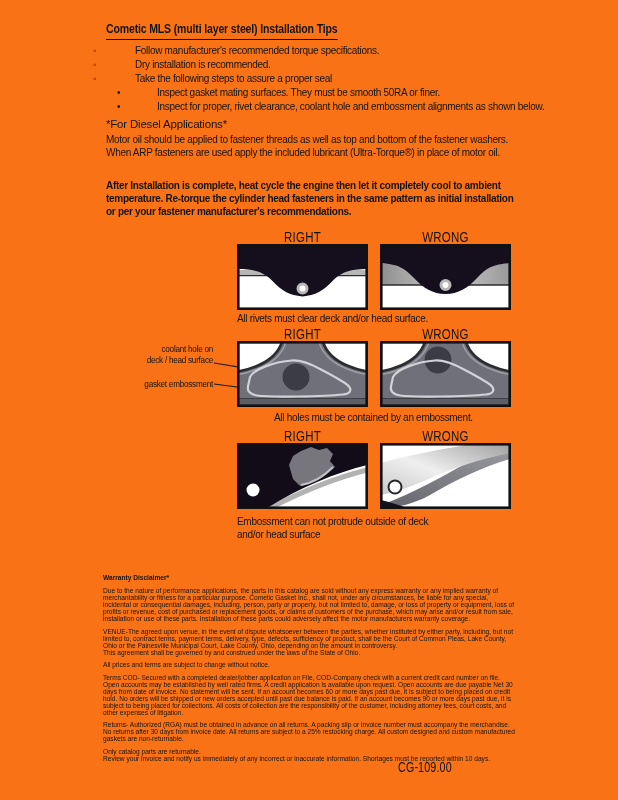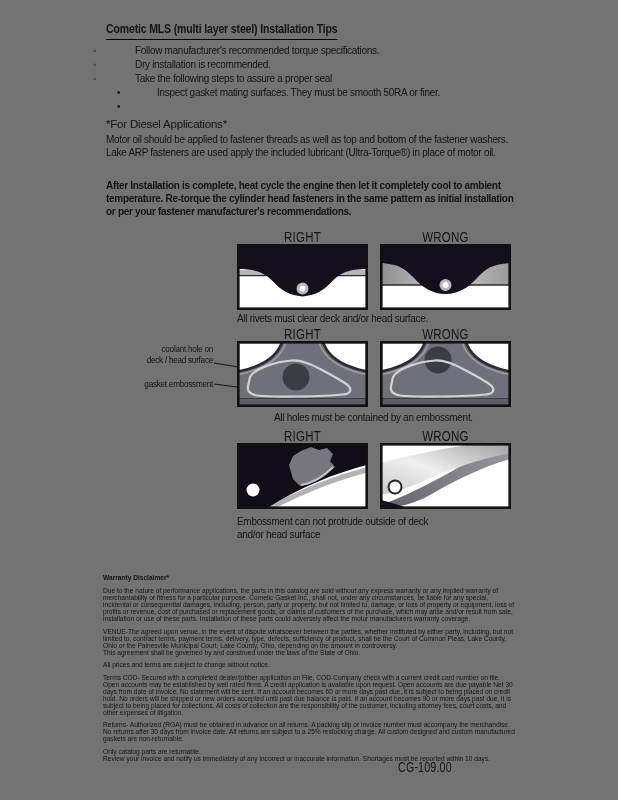--- a/index.html
+++ b/index.html
@@ -1,18 +1,18 @@
 <!DOCTYPE html>
 <html><head>
 <meta charset="utf-8">
 <style>
   html,body { margin:0; padding:0; background:#e8e8e8; }
   .page {
     position:relative; width:618px; height:800px; margin:0 auto;
-    background:#737373; overflow:hidden;
+    background:#f97316; overflow:hidden;
     font-family:"Liberation Sans", sans-serif; color:#141414;
     -webkit-font-smoothing:antialiased;
   }
   .abs { position:absolute; }
   .pre { white-space:pre-line; }
 
   .doc-title {
     left:106px; top:21px; display:inline-block;
     font-size:13.5px; font-weight:bold; letter-spacing:-0.2px;
     border-bottom:1.6px solid #000; padding-bottom:2.5px;
@@ -80,26 +80,27 @@
     <div class="bullet-row">
       <span class="marker">◦</span>
       <span class="btxt">Take the following steps to assure a proper seal</span>
     </div>
     <div class="bullet-row sub">
       <span class="marker">•</span>
       <span class="btxt">Inspect gasket mating surfaces.  They must be smooth 50RA or finer.</span>
     </div>
     <div class="bullet-row sub">
       <span class="marker">•</span>
+      <span class="btxt">Inspect for proper, rivet clearance, coolant hole and embossment alignments as shown below.</span>
     </div>
   </div>
 
   <div class="abs sect-heading">*For Diesel Applications*</div>
   <div class="abs para p1 pre">Motor oil should be applied to fastener threads as well as top and bottom of the fastener washers.
-Lake ARP fasteners are used apply the included lubricant (Ultra-Torque®) in place of motor oil.</div>
+When ARP fasteners are used apply the included lubricant (Ultra-Torque®) in place of motor oil.</div>
   <div class="abs para p2 pre">After Installation is complete, heat cycle the engine then let it completely cool to ambient
 temperature. Re-torque the cylinder head fasteners in the same pattern as initial installation
 or per your fastener manufacturer's recommendations.</div>
 
   <div class="abs rw-label" style="left:237px; top:230px;">RIGHT</div>
   <div class="abs rw-label" style="left:380px; top:230px;">WRONG</div>
 
   <div class="abs fig" style="left:237px; top:244px;">
     <svg viewBox="0 0 131 66">
       <rect width="131" height="66" fill="#ffffff"></rect>

